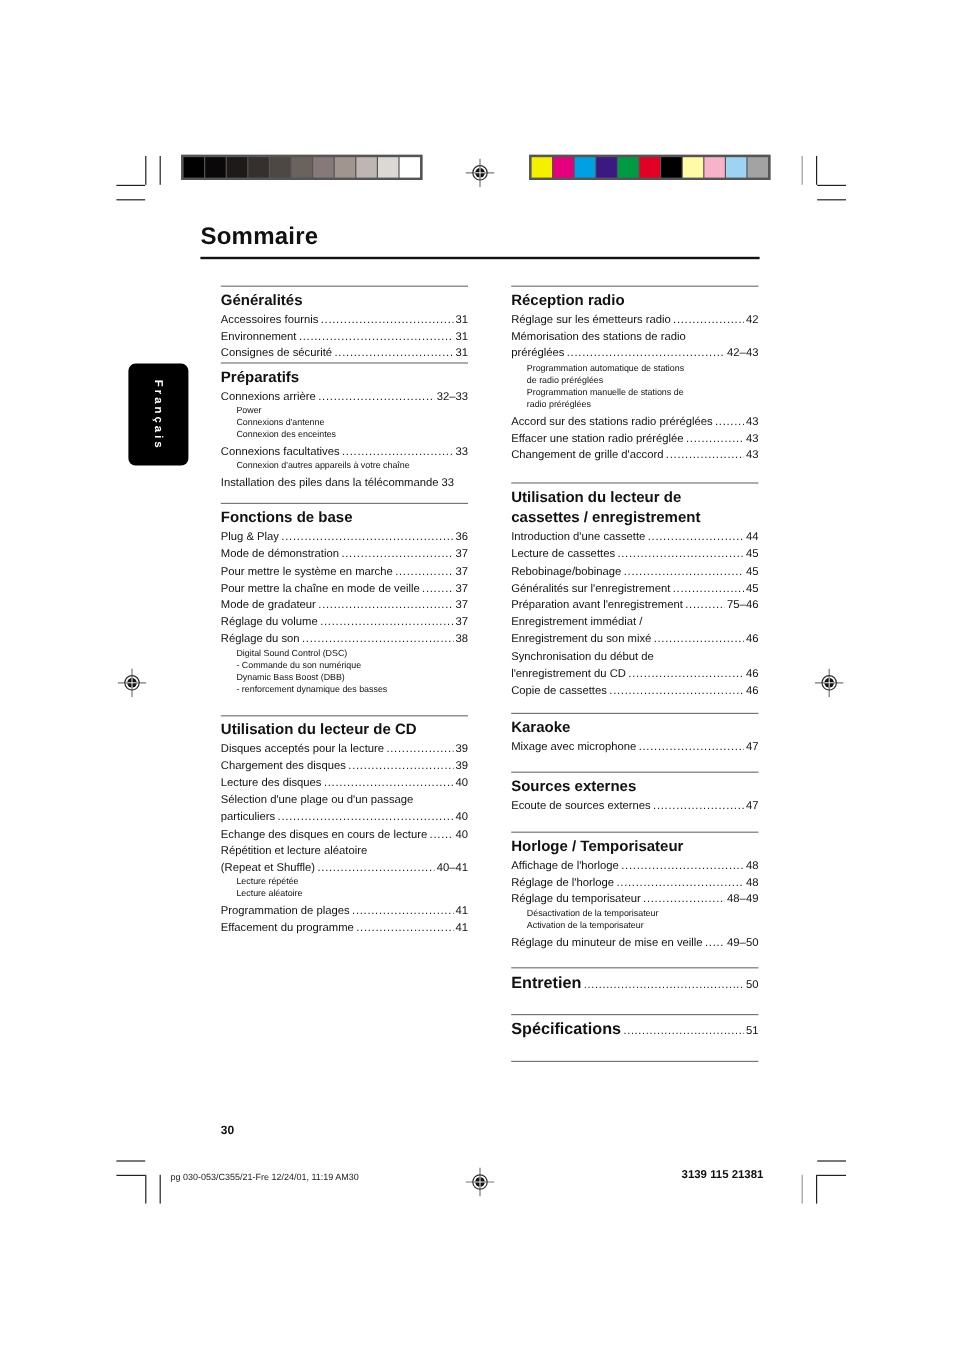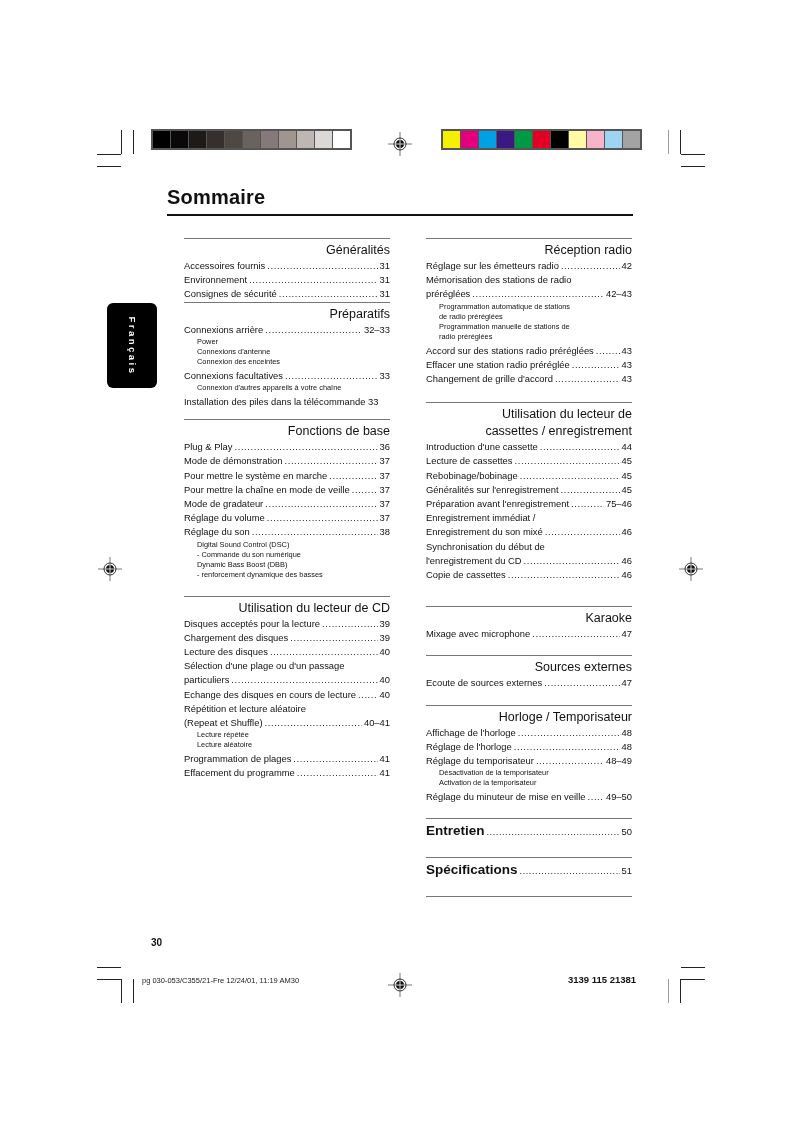--- a/index.html
+++ b/index.html
@@ -26,35 +26,35 @@
     background: #000; border-radius: 6px;
   }
   .lang-tab span {
     position: absolute; left: 50%; top: 50%; transform: translate(-50%, -50%) rotate(90deg);
     color: #fff; font-weight: bold; font-size: 9.5px; letter-spacing: 2.5px; white-space: nowrap;
   }
   
   .col { position: absolute; width: 206px; }
   .section { position: relative; }
   .sec-rule { height: 1px; background: #777; margin-bottom: 3px; }
-  .sec-title { font-weight: normal; font-size: 12.5px; line-height: 16px; margin-bottom: 1px; text-align: right; }
+  .sec-title { font-weight: bold; font-size: 12.5px; line-height: 16px; margin-bottom: 1px; }
   .entry { display: flex; align-items: flex-start; font-size: 9.4px; line-height: 14.2px; white-space: nowrap; }
   .entry .lbl { flex: 0 0 auto; }
   .entry .dots { flex: 1 1 auto; overflow: hidden; margin: 0 2px; letter-spacing: 0.6px; color: #111; }
   .entry .dots::before { content: "................................................................................................................................................................"; }
   .entry .pg { flex: 0 0 auto; }
   .plain { font-size: 9.4px; line-height: 14.2px; white-space: nowrap; }
   .sub { font-size: 7.4px; line-height: 10px; padding-left: 13px; white-space: nowrap; }
   .sub-last { margin-bottom: 2px; }
   .big-entry { display: flex; align-items: baseline; white-space: nowrap; }
   .big-entry .lbl { font-weight: bold; font-size: 13.5px; line-height: 18px; }
   .big-entry .dots { flex: 1 1 auto; overflow: hidden; margin: 0 2px; font-size: 9px; letter-spacing: 0.6px; }
   .big-entry .dots::before { content: "................................................................................................................................................"; }
   .big-entry .pg { font-size: 9.4px; }
-  .page-num { position: absolute; left: 151px; top: 937px; font-size: 10px; font-weight: bold; }
+  .page-num { position: absolute; left: 184px; top: 937px; font-size: 10px; font-weight: bold; }
   .footer-left { position: absolute; left: 142px; top: 976px; font-size: 7.5px; color: #222; }
   .footer-right { position: absolute; left: 568px; top: 974px; font-size: 9.5px; font-weight: bold; }
 </style>
 </head>
 <body>
 
 <div class="hline" style="left:97px; top:154px; width:24px;"></div>
 <div class="vline" style="left:121px; top:130px; height:24px;"></div>
 <div class="vline" style="left:133px; top:130px; height:24px;"></div>
 <div class="hline" style="left:97px; top:166px; width:24px;"></div>
@@ -348,21 +348,21 @@
         <span class="lbl">l'enregistrement du CD</span>
         <span class="dots"></span>
         <span class="pg">46</span>
       </div>
       <div class="entry">
         <span class="lbl">Copie de cassettes</span>
         <span class="dots"></span>
         <span class="pg">46</span>
       </div>
     </div>
-    <div class="section" style="margin-top: 24px;">
+    <div class="section" style="margin-top: 12px;">
       <div class="sec-rule"></div>
       <div class="sec-title">Karaoke</div>
       <div class="entry">
         <span class="lbl">Mixage avec microphone</span>
         <span class="dots"></span>
         <span class="pg">47</span>
       </div>
     </div>
     <div class="section" style="margin-top: 14px;">
       <div class="sec-rule"></div>

